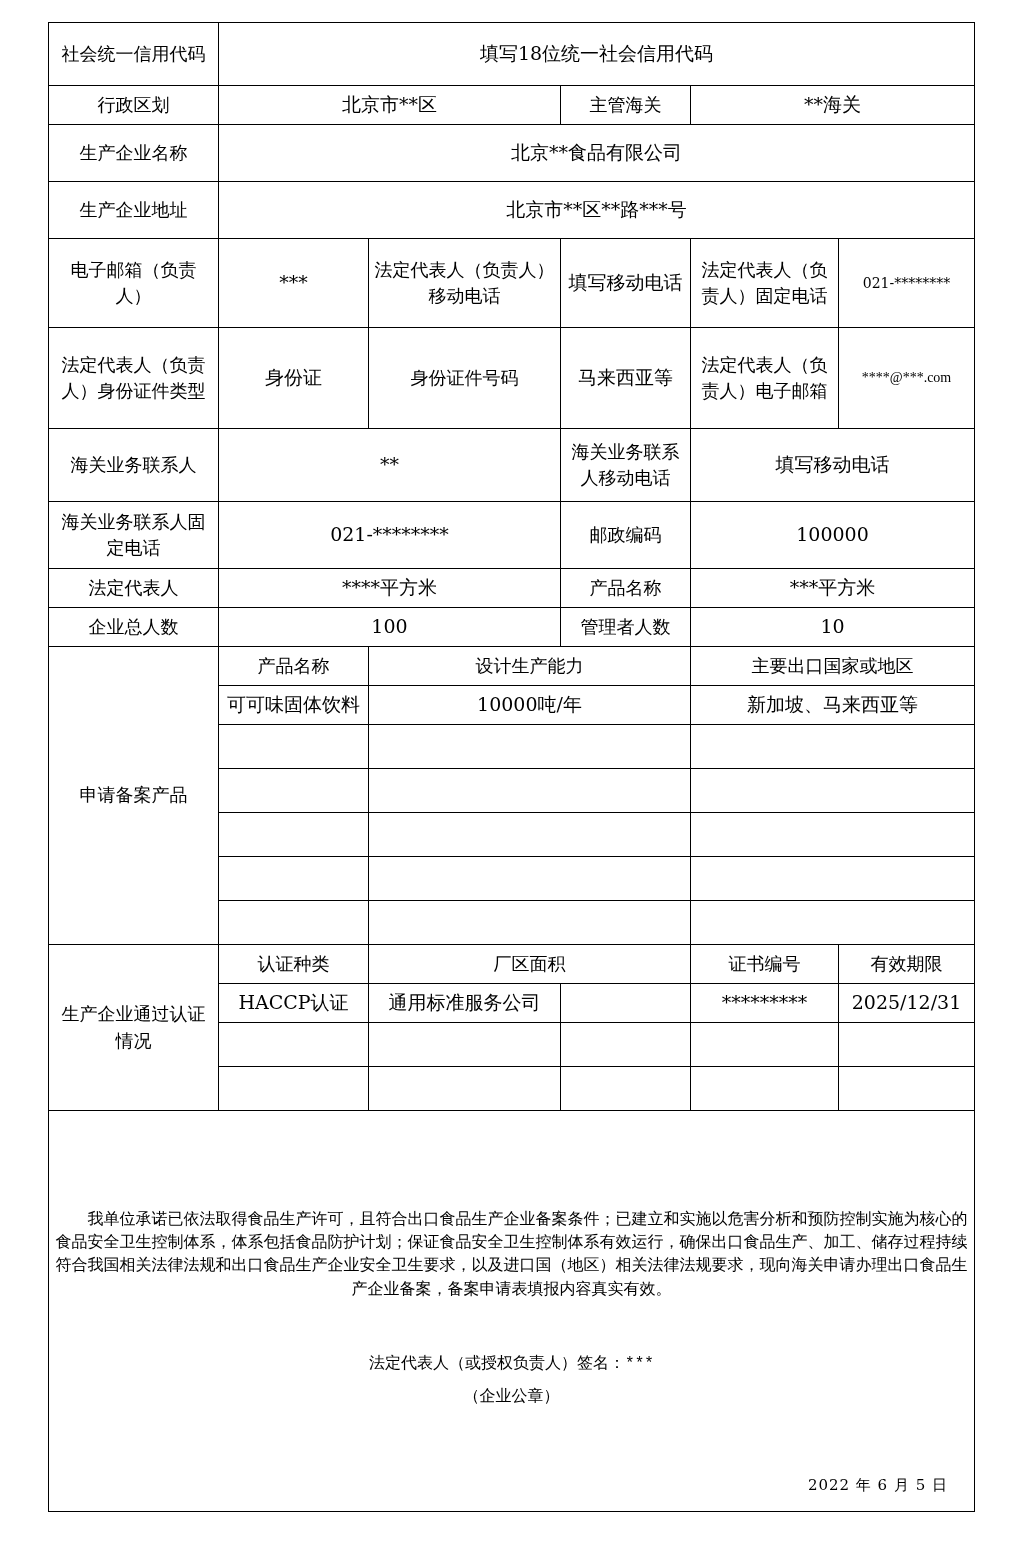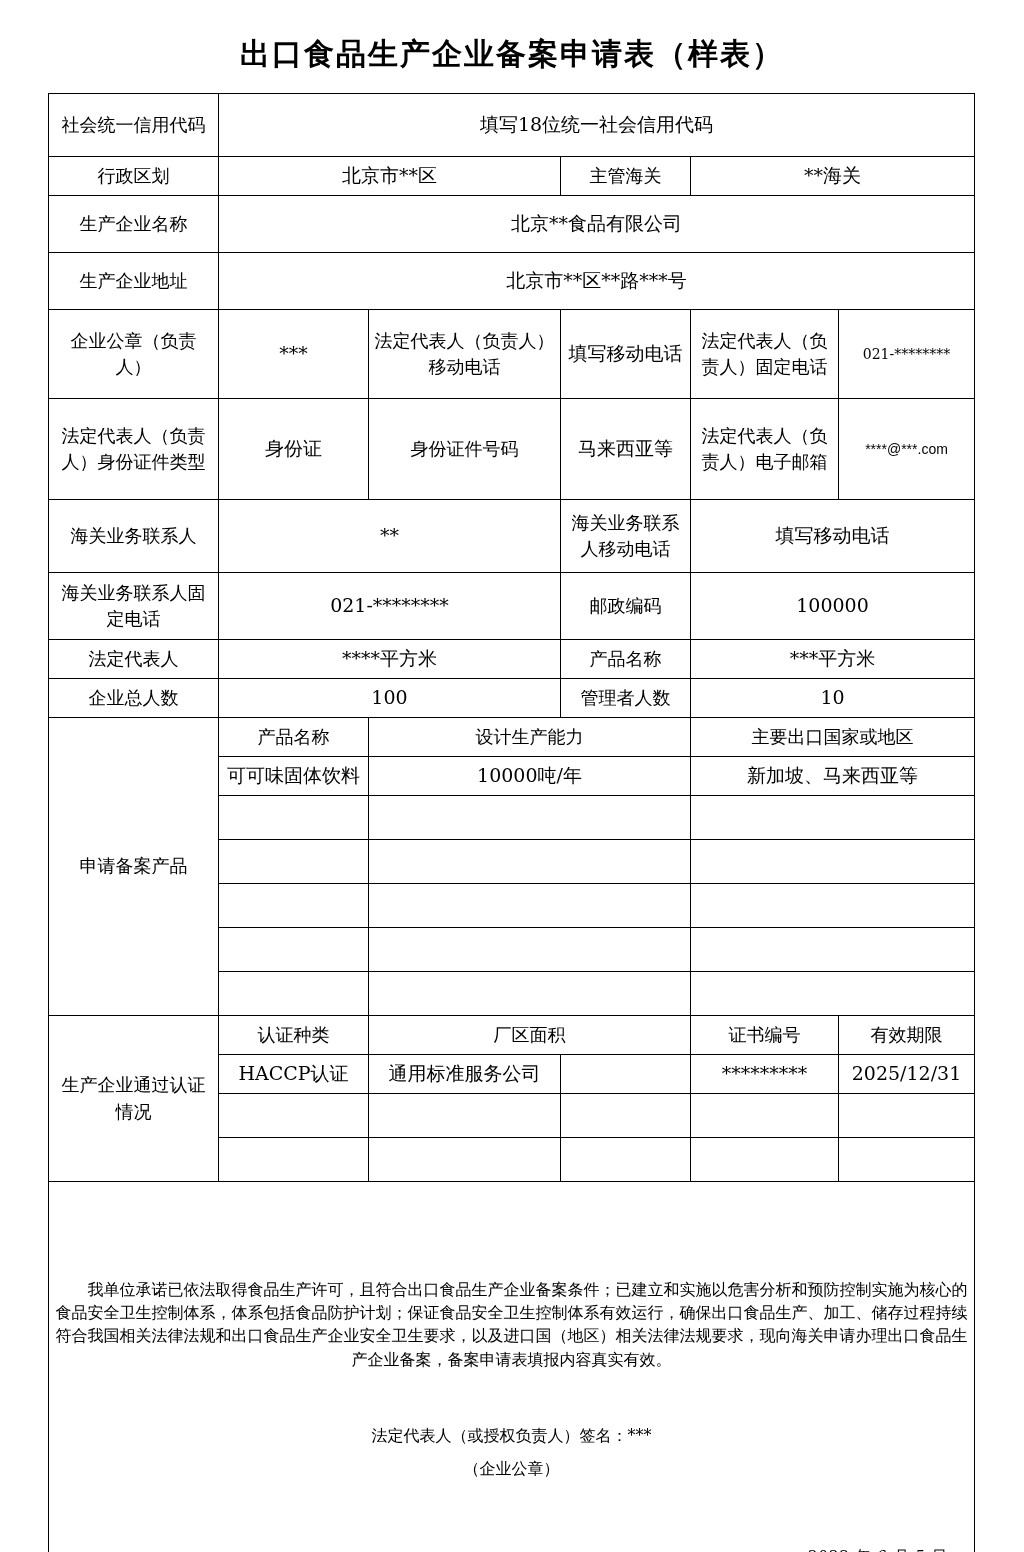--- a/index.html
+++ b/index.html
@@ -60,38 +60,38 @@
   .stmt-p {
     text-indent: 2em;
     margin: 0 0 4px 0;
     font-family: Liberation Serif, serif;
   }
   .sign-block {
     margin-top: 48px;
     text-align: center;
     font-size: 16px;
     line-height: 2.1;
+    font-family: Liberation Mono, monospace;
   }
   .sign-line { display: block; }
   .seal-line { display: block; }
   .date-line {
     position: absolute;
     right: 26px;
     bottom: 14px;
     font-size: 15px;
     letter-spacing: 1px;
   }
-  .italicish { font-family: Liberation Sans, sans-serif; }
+  .italicish { font-family: Liberation Serif, serif; }
 </style>
 </head>
 <body>
 
 <div class="page">
 
-  <div class="doc-title">出口食品生产企业备案申请表（样表）</div>
 
   <table class="form">
     <colgroup>
       <col style="width:170px">
       <col style="width:150px">
       <col style="width:192px">
       <col style="width:130px">
       <col style="width:148px">
       <col style="width:136px">
     </colgroup>
@@ -113,21 +113,21 @@
       <td class="lbl" style="height:46px">生产企业名称</td>
       <td class="val" colspan="5">北京**食品有限公司</td>
     </tr>
 
     <tr>
       <td class="lbl" style="height:46px">生产企业地址</td>
       <td class="val" colspan="5">北京市**区**路***号</td>
     </tr>
 
     <tr>
-      <td class="lbl" style="height:78px">企业公章（负责人）</td>
+      <td class="lbl" style="height:78px">电子邮箱（负责人）</td>
       <td class="val">***</td>
       <td class="lbl">法定代表人（负责人）移动电话</td>
       <td class="val">填写移动电话</td>
       <td class="lbl">法定代表人（负责人）固定电话</td>
       <td class="val small">021-********</td>
     </tr>
 
     <tr>
       <td class="lbl" style="height:90px">法定代表人（负责人）身份证件类型</td>
       <td class="val">身份证</td>

